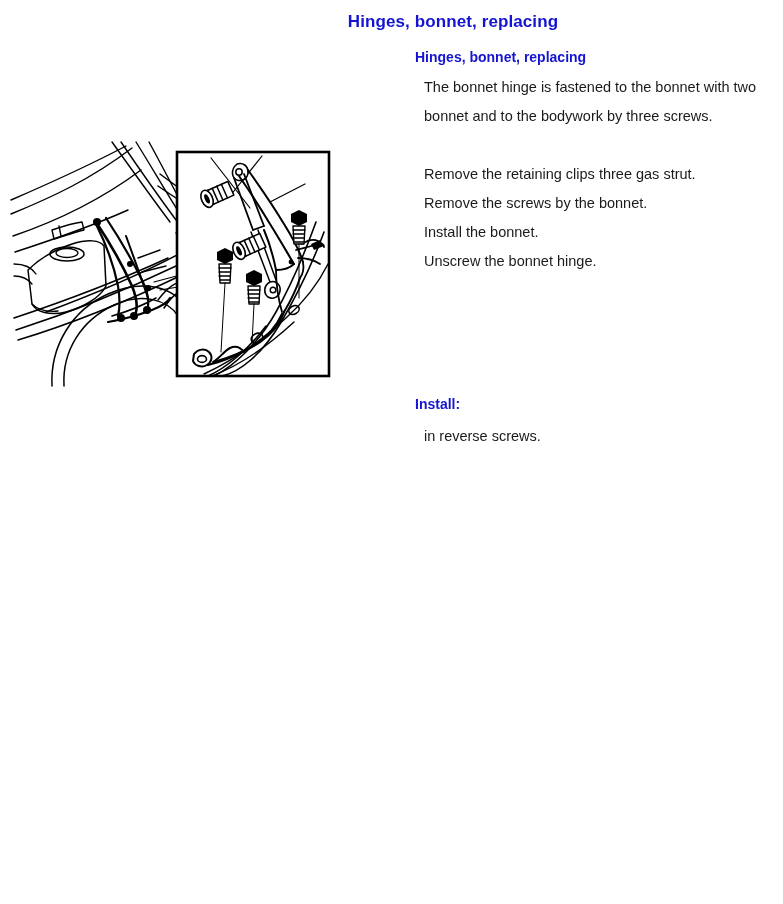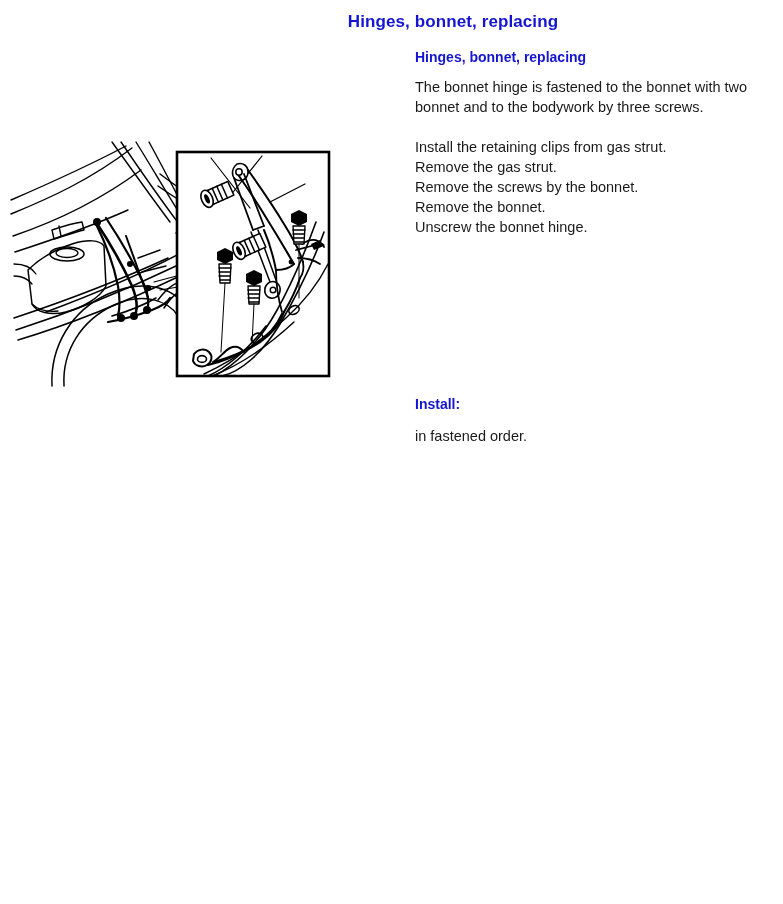--- a/index.html
+++ b/index.html
@@ -57,21 +57,21 @@
     line-height: 18px;
     color: #1414d2;
     margin: 0 0 11px 0;
     white-space: nowrap;
   }
   .para {
     font-family: "Liberation Sans", sans-serif;
     font-size: 14.5px;
     line-height: 20px;
     color: #1a1a1a;
-    margin: 0;
+    margin: 9px;
     white-space: nowrap;
   }
   .gap-after-intro { height: 20px; }
   .install-block {
     position: absolute;
     left: 415px;
     top: 395px;
     width: 368px;
   }
   .install-heading {
@@ -315,24 +315,23 @@
   <div class="sub-heading">Hinges, bonnet, replacing</div>
 
   <div>
     <p class="para">The bonnet hinge is fastened to the bonnet with two</p>
     <p class="para">bonnet and to the bodywork by three screws.</p>
   </div>
 
   <div class="gap-after-intro"></div>
 
   <div>
-    <p class="para">Install the retaining clips from gas strut.</p>
-    <p class="para">Remove the gas strut.</p>
+    <p class="para">Remove the retaining clips three gas strut.</p>
     <p class="para">Remove the screws by the bonnet.</p>
-    <p class="para">Remove the bonnet.</p>
+    <p class="para">Install the bonnet.</p>
     <p class="para">Unscrew the bonnet hinge.</p>
   </div>
 </div>
 
 <div class="install-block">
   <div class="install-heading">Install:</div>
-  <p class="para">in fastened order.</p>
+  <p class="para">in reverse screws.</p>
 </div>
 
 </body></html>

